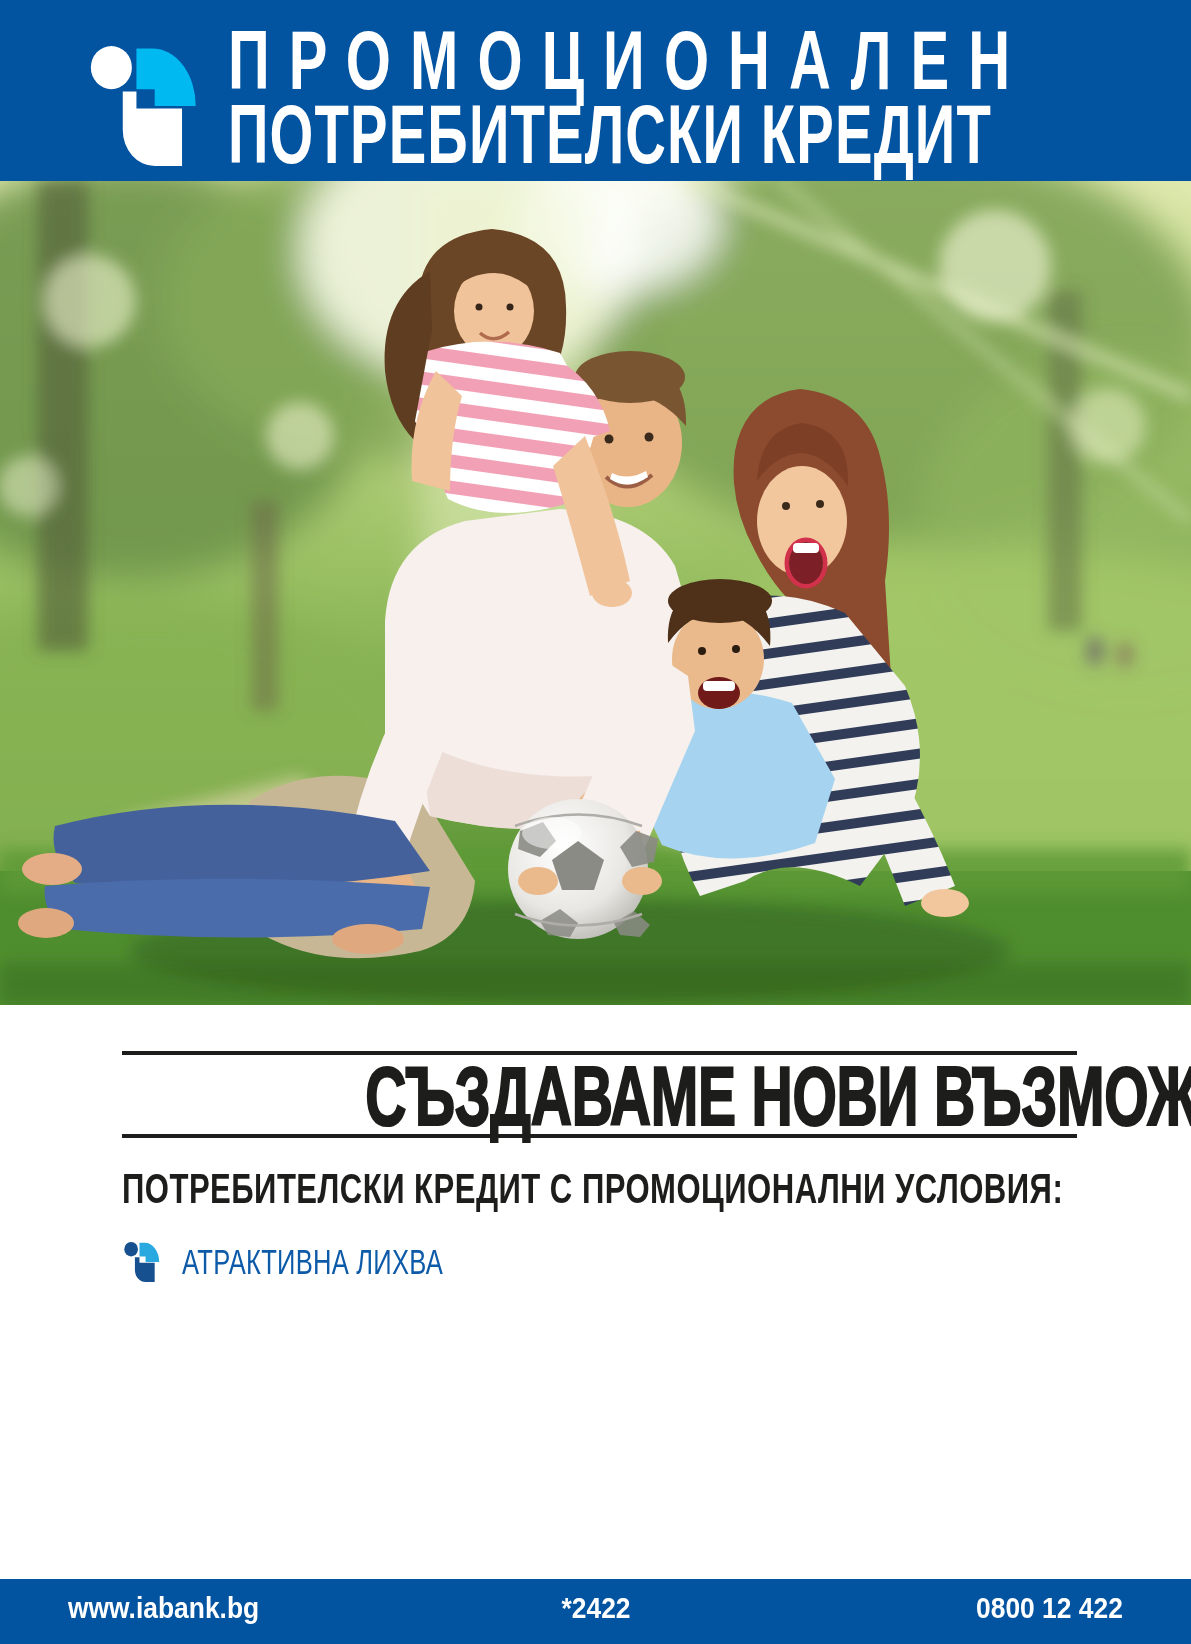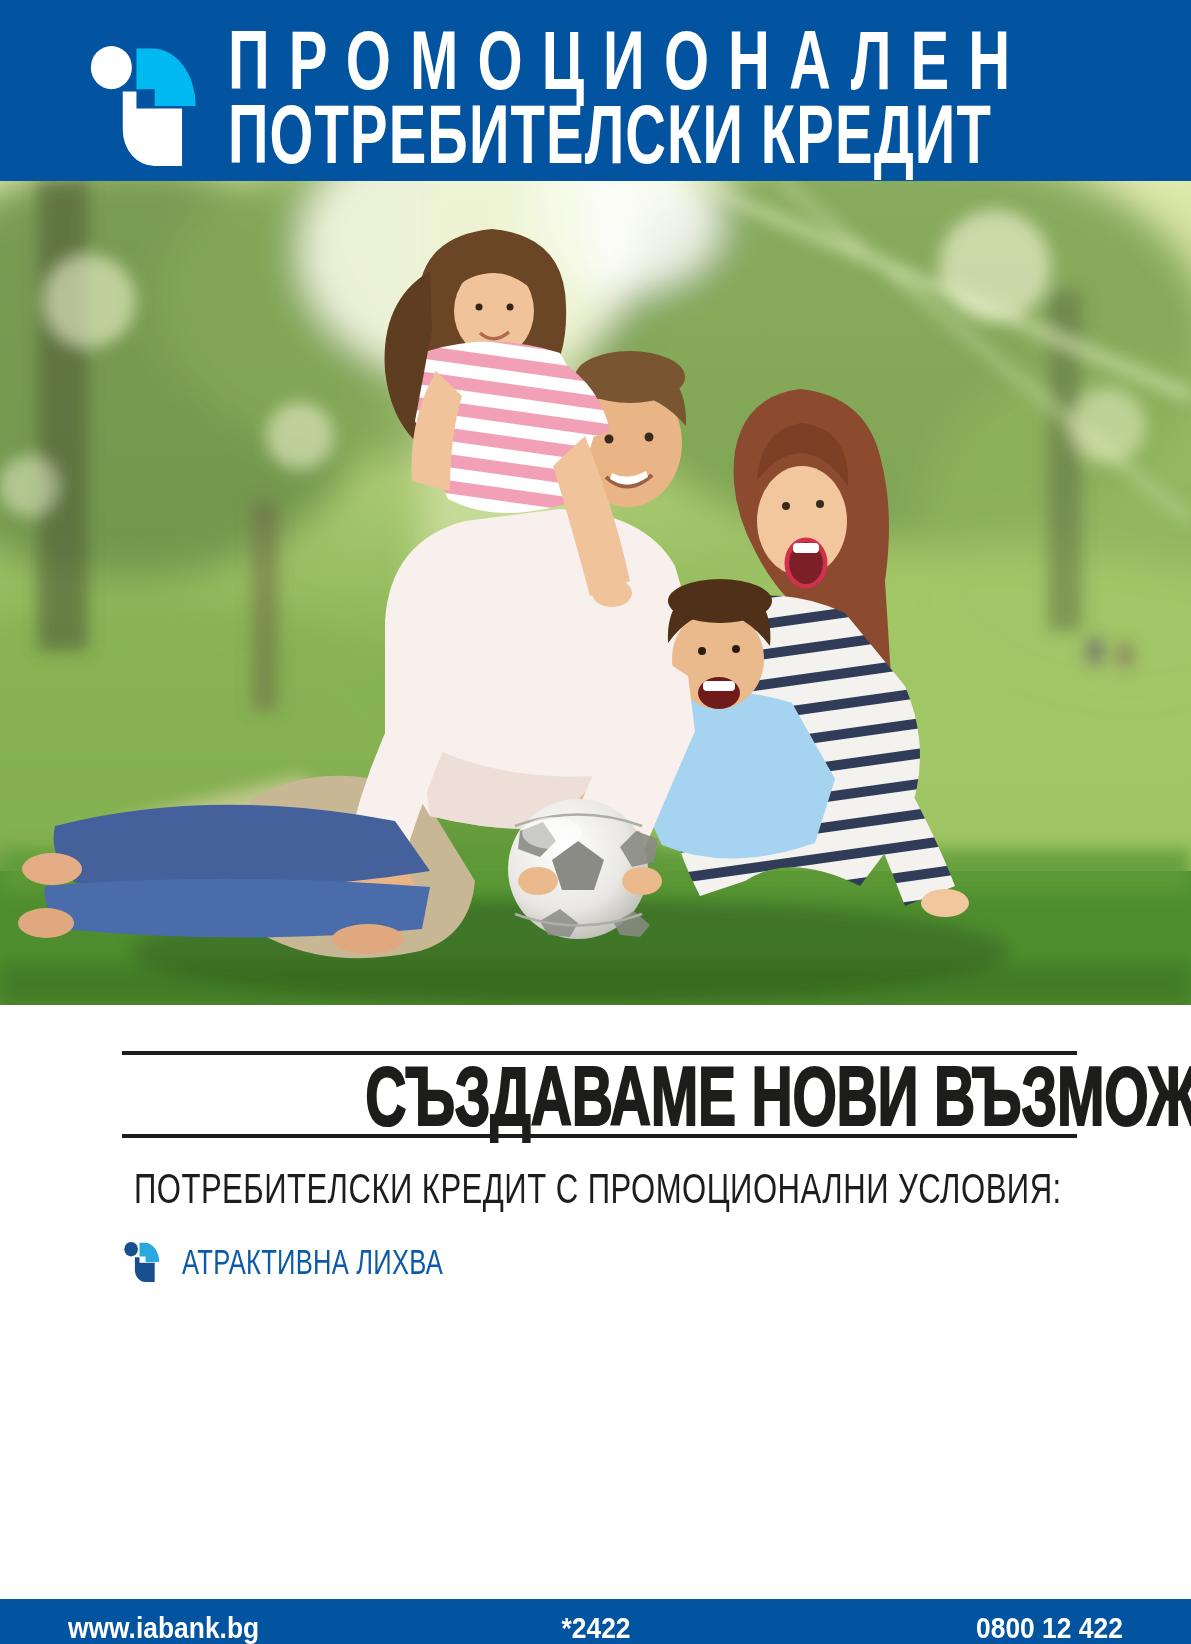--- a/index.html
+++ b/index.html
@@ -37,36 +37,36 @@
   h1.headline{
     margin:6px 0 0;text-align:center;color:var(--heading-black,#1d1d1b);
     font-weight:700;white-space:nowrap;
   }
   .h1line{display:block;font-size:84px;line-height:71px;}
   .h1line>span{
     display:inline-block;transform:scaleX(.68);transform-origin:center;
     -webkit-text-stroke:2.2px currentColor;letter-spacing:-.005em;
   }
   .subhead{
-    margin:30px 12px 0;font-size:42px;line-height:42px;font-weight:400;
+    margin:30px 0 0;font-size:42px;line-height:42px;font-weight:700;
     color:var(--heading-black,#1d1d1b);white-space:nowrap;
   }
   .subhead>span{display:inline-block;transform:scaleX(.74);transform-origin:left center;letter-spacing:.015em;}
   .benefits{list-style:none;margin:32px 0 16px;padding:0;}
   .benefits li{display:flex;align-items:center;height:40px;margin-bottom:44px;white-space:nowrap;}
   .bicon{width:38px;height:40px;flex:0 0 38px;margin-right:22px;}
   .bi-dark{fill:var(--icon-dark-blue,#16508e);}
   .bi-light{fill:var(--icon-light-blue,#2aa9e0);}
   .blabel{
     font-size:35px;line-height:40px;color:var(--benefit-text,#0d5aa9);font-weight:400;
     display:inline-block;transform:scaleX(.73);transform-origin:left center;letter-spacing:.01em;
   }
   
   .footer{
-    position:absolute;left:0;bottom:0;width:100%;height:45px;
+    position:absolute;left:0;bottom:0;width:100%;height:65px;
     background:var(--brand-blue,#0253a0);color:#fff;font-weight:700;font-size:30px;
   }
   .footer .fl{position:absolute;left:68px;top:12px;transform:scaleX(.88);transform-origin:left center;}
   .footer .fc{position:absolute;left:50%;top:12px;transform:translateX(-50%) scaleX(.88);}
   .footer .fr{position:absolute;right:68px;top:12px;transform:scaleX(.88);transform-origin:right center;}
 </style>
 </head>
 <body>
 
 <div class="page">

